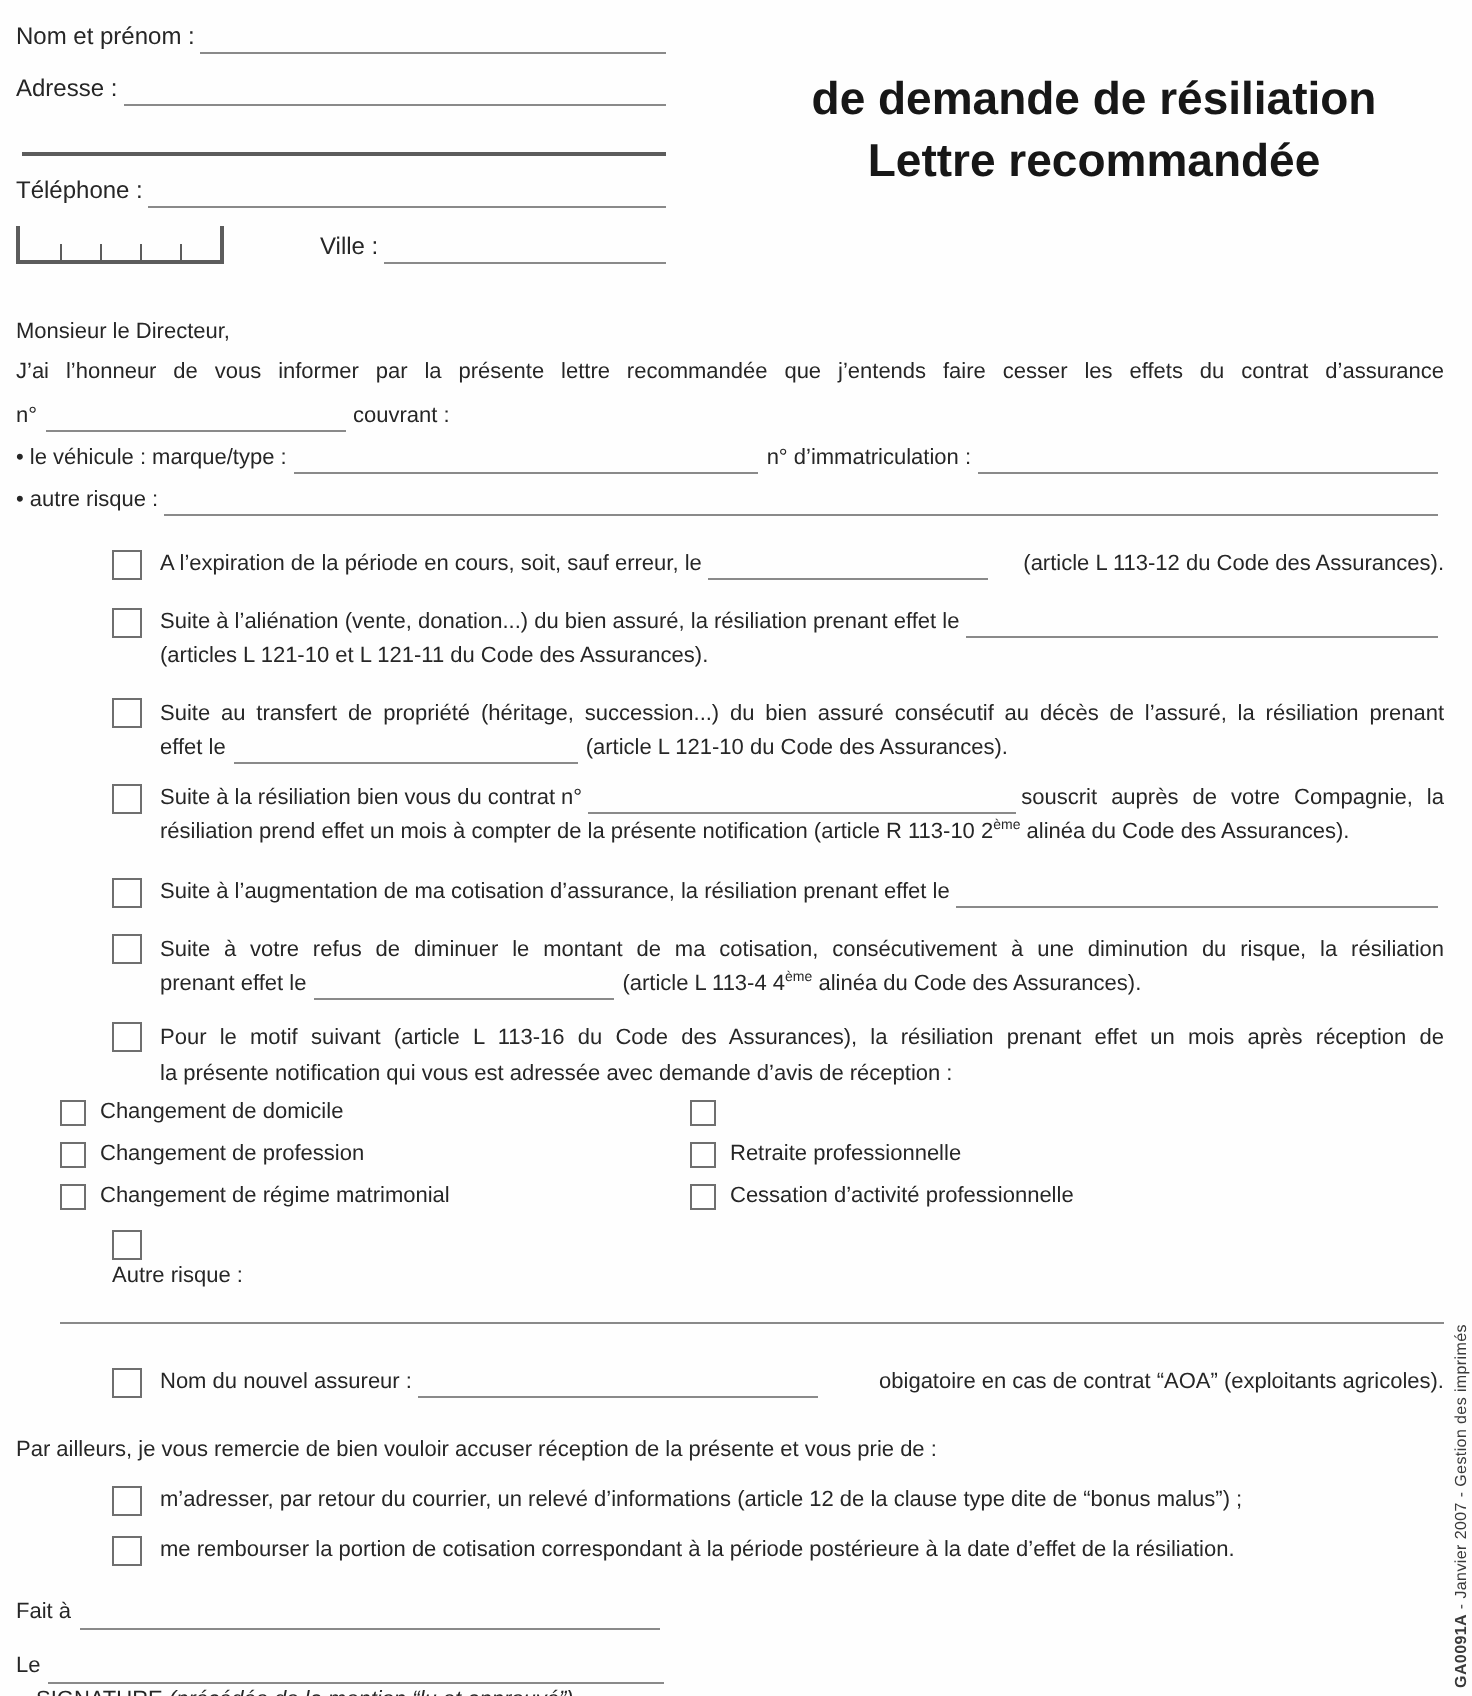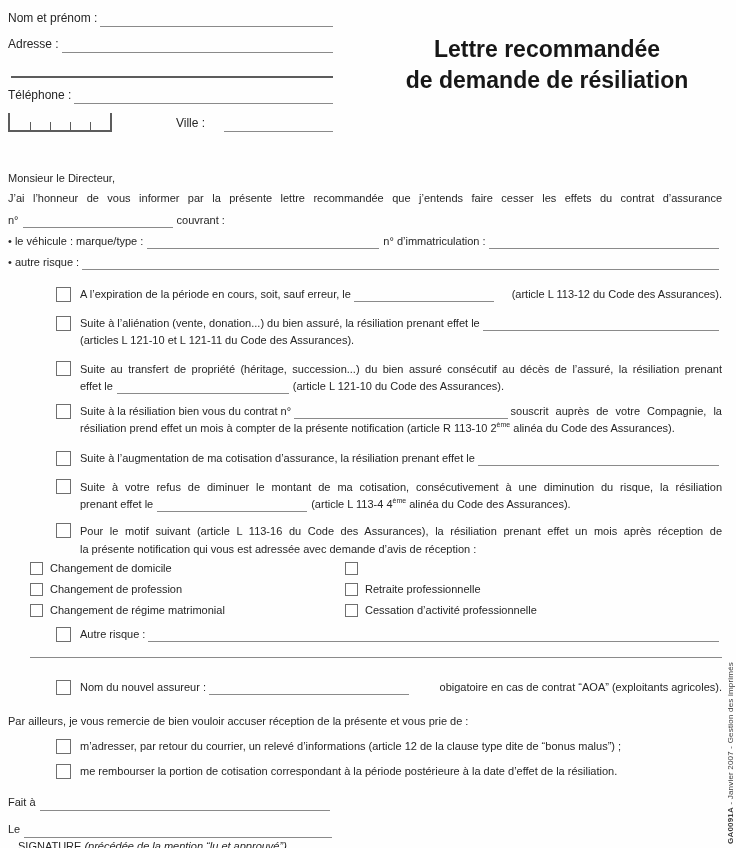--- a/index.html
+++ b/index.html
@@ -45,21 +45,21 @@
   .intro-row{margin-top:5px;}
   .mt-r1{margin-top:16px;}
   .mt-r2{margin-top:13px;}
   .mt-r3{margin-top:11px;}
   .mt-r4{margin-top:9px;}
   .mt-r5{margin-top:13px;}
   .mt-r6{margin-top:12px;justify-content:flex-end;}
   .mt-r7{margin-top:10px;}
   .options{margin:2px 0 0 22px;display:grid;grid-template-columns:315px 1fr;row-gap:4px;}
   .option{display:flex;align-items:flex-start;line-height:17px;}
-  .mt-autre{margin-top:7px;}
+  .mt-autre{margin-top:7px;flex-direction:column;}
   .cont-line{margin:14px 0 0 22px;border-bottom:1px solid #8a8a8a;height:1px;}
   .mt-assureur{margin-top:21px;}
   .closing-p{margin-top:18px;line-height:16px;}
   .req{margin-top:9px;}
   .req .body{line-height:16px;}
   
   .footer{display:flex;margin-top:15px;align-items:flex-start;flex-direction:column;}
   .footer-left{width:352px;flex:0 0 auto;}
   .footer-left .row{line-height:17px;}
   .footer-left .b1{width:290px;}
@@ -90,34 +90,34 @@
         <span class="lbl">Adresse :</span>
         <span class="fill"></span>
       </div>
       <div class="field-row addr2">
         <span class="fill"></span>
       </div>
       <div class="field-row">
         <span class="lbl">Téléphone :</span>
         <span class="fill"></span>
       </div>
-      <div class="field-row" style="margin-bottom:12px;gap:16px;">
+      <div class="field-row" style="margin-bottom:0;">
         <div class="comb">
           <span class="tick t1"></span>
           <span class="tick t2"></span>
           <span class="tick t3"></span>
           <span class="tick t4"></span>
         </div>
         <span class="lbl ville-lbl">Ville :</span>
         <span class="fill"></span>
       </div>
     </div>
     <div class="header-right">
+      <div>de demande de résiliation</div>
       <div>Lettre recommandée</div>
-      <div>de demande de résiliation</div>
     </div>
   </div>
 
   <div class="salutation">Monsieur le Directeur,</div>
 
   <div class="intro">
     <div class="just intro-p">J’ai l’honneur de vous informer par la présente lettre recommandée que j’entends faire cesser les effets du contrat d’assurance</div>
     <div class="row intro-row">
       <span>n°</span>
       <span class="blank" style="width:150px"></span>

